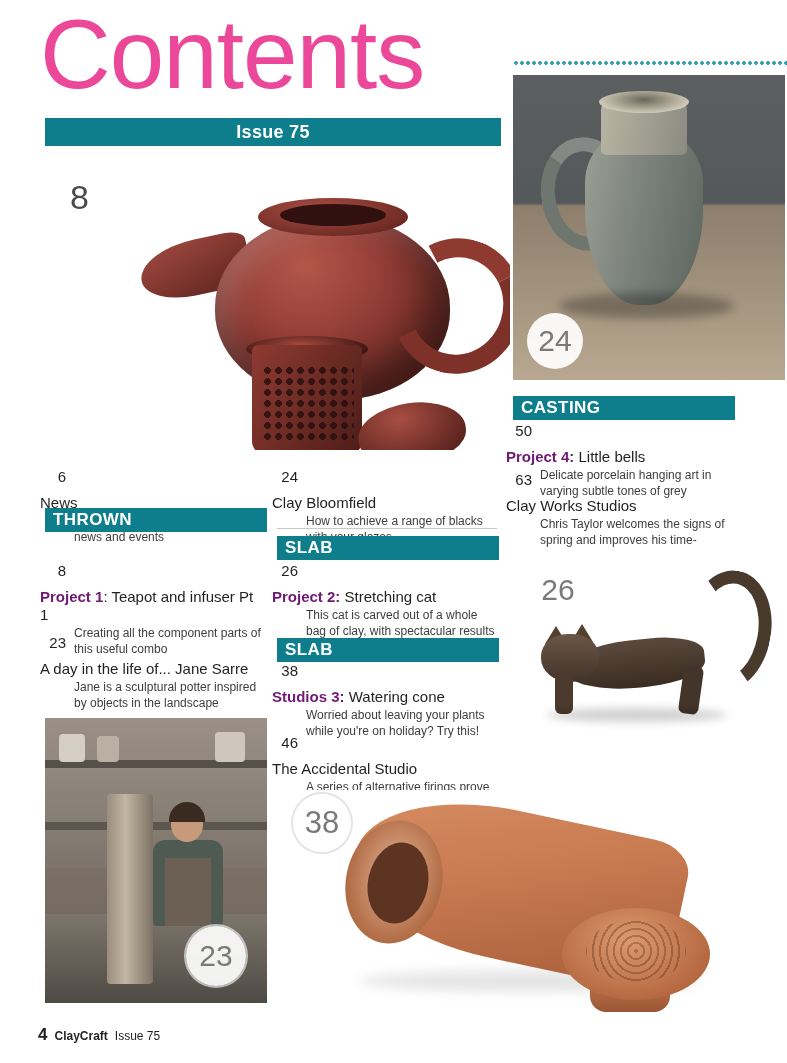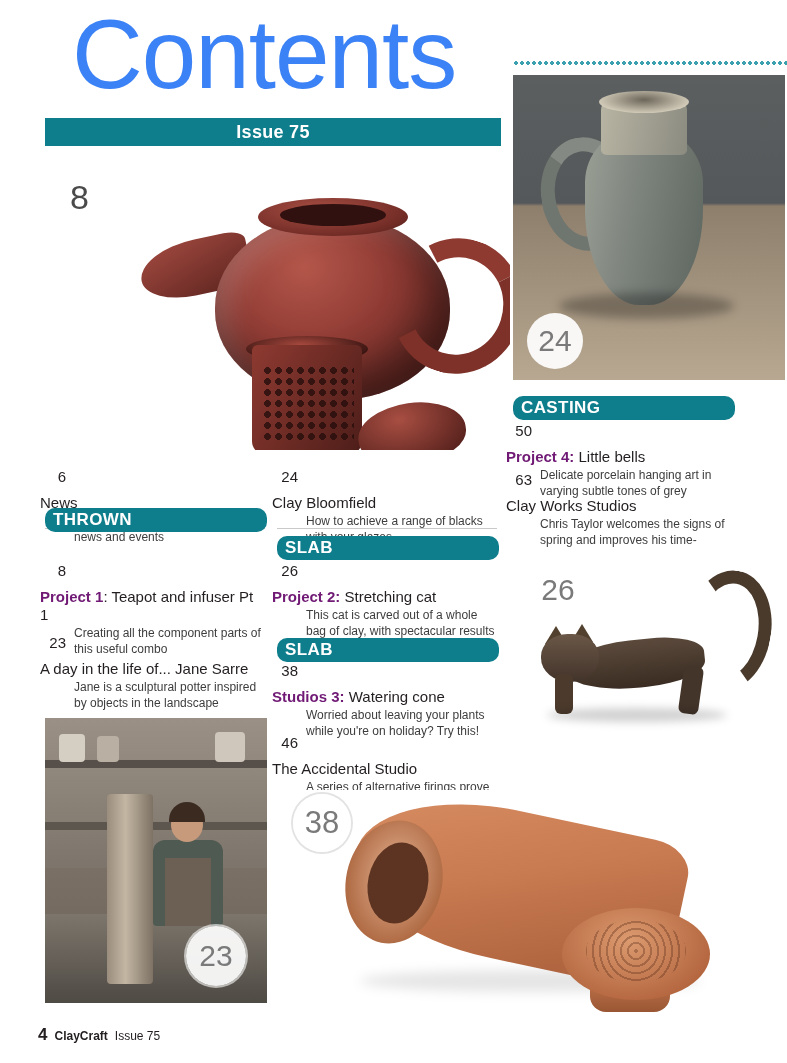--- a/index.html
+++ b/index.html
@@ -13,23 +13,22 @@
   }
   .page{position:relative;width:787px;height:1063px;}
 
   
   .contents-title{
     position:absolute;left:40px;top:5px;
     font-family:"Liberation Sans", sans-serif;
     font-size:98px;
     font-weight:300;
     letter-spacing:-1px;
-    color:#3b82f6;
+    color:#ec4899;
     line-height:1;
-    margin-left:32px;
   }
   .issue-bar{
     position:absolute;left:45px;top:118px;
     width:456px;height:28px;
     background:#0e7e8c;
     color:#ffffff;
     font-size:18px;
     font-weight:bold;
     display:flex;align-items:center;justify-content:center;
     letter-spacing:.3px;
@@ -213,21 +212,21 @@
 
   
   .plain-num{
     position:absolute;font-size:34px;font-weight:300;color:#4a4a4a;
   }
 
   
   .cat-bar{
     position:absolute;height:24px;background:#0e7e8c;color:#fff;
     font-size:17px;font-weight:bold;letter-spacing:.4px;
-    display:flex;align-items:center;padding-left:8px;box-sizing:border-box;border-radius:10px;
+    display:flex;align-items:center;padding-left:8px;box-sizing:border-box;
   }
 
   
   .entry{position:absolute;}
   .entry .row{display:flex;flex-direction:column;}
   .entry .pg{
     width:26px;flex:0 0 26px;text-align:right;
     font-size:15px;color:#231f20;padding-right:8px;box-sizing:content-box;
   }
   .entry .ttl{

